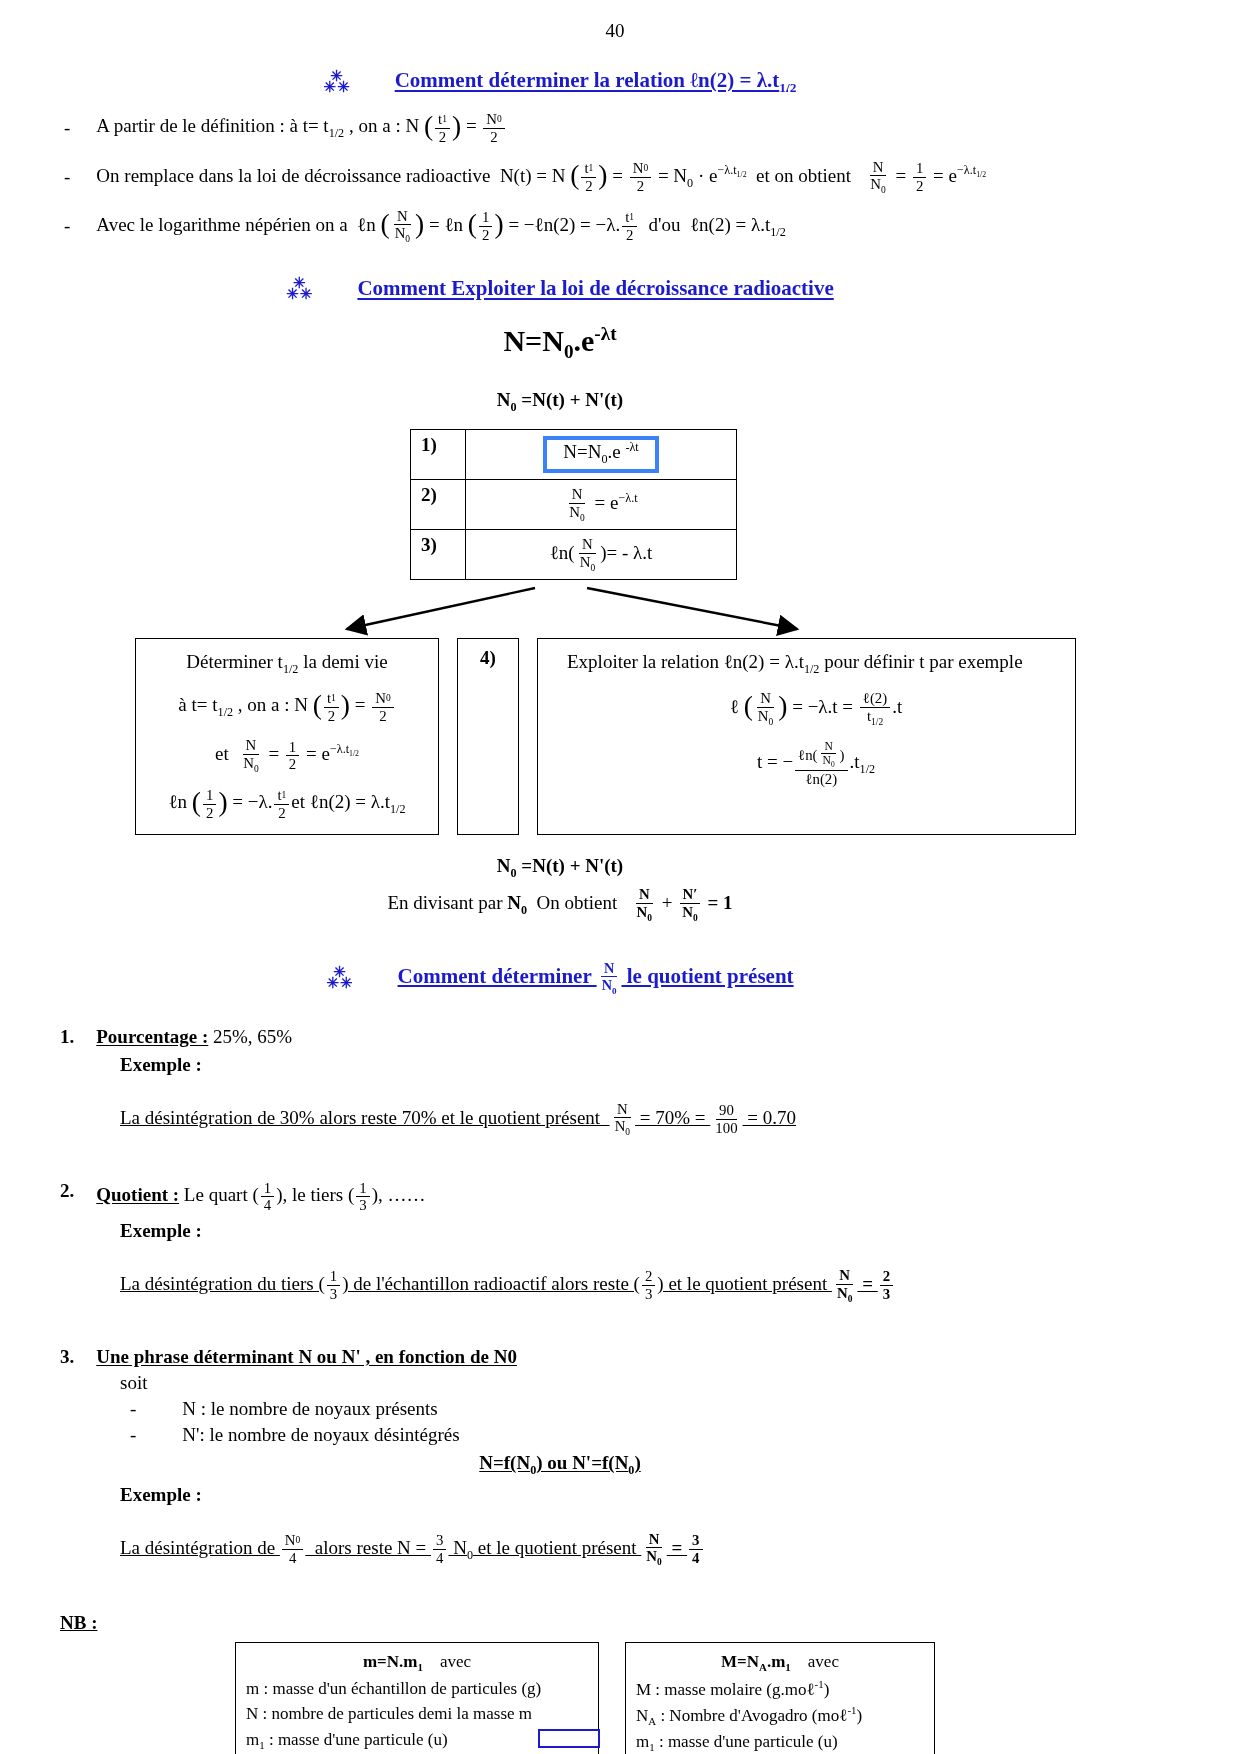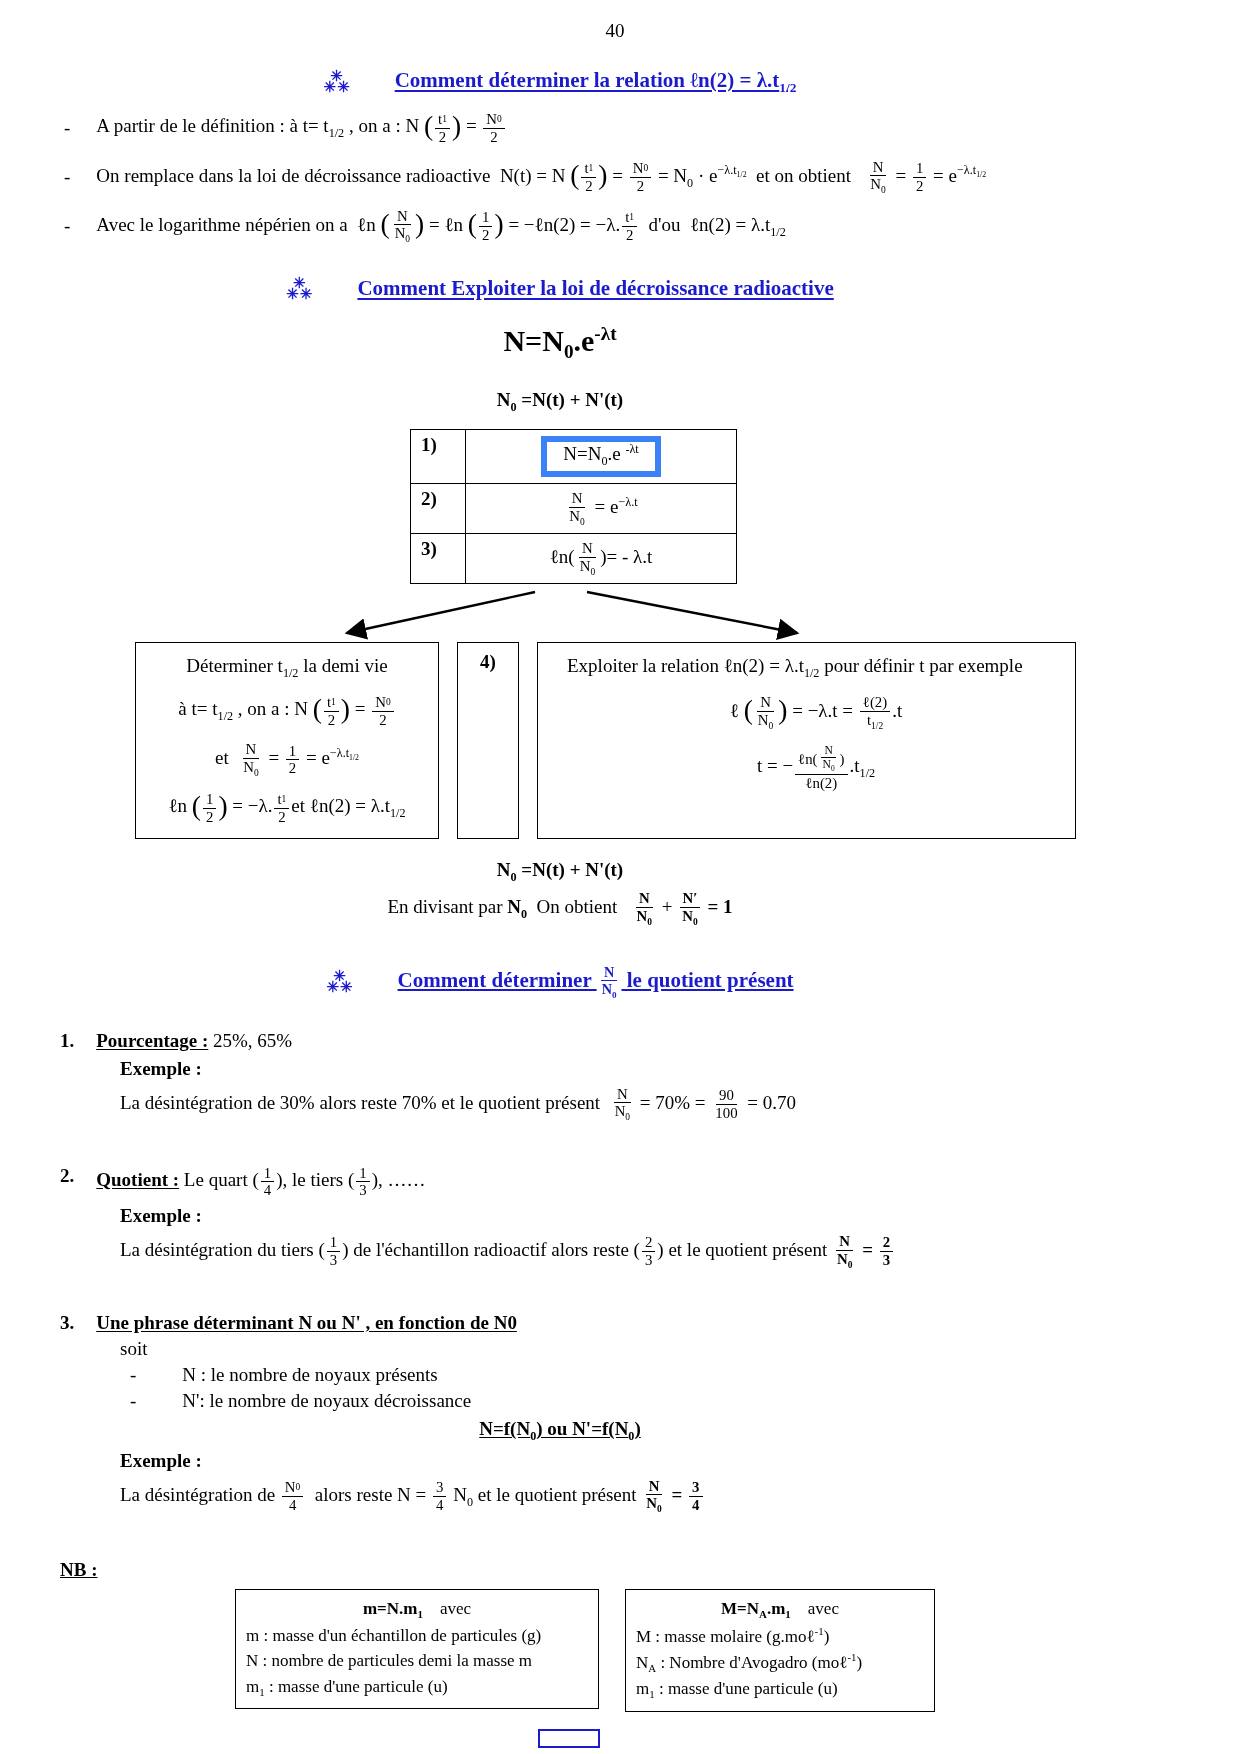--- a/index.html
+++ b/index.html
@@ -17,21 +17,21 @@
   .asterism { display:inline-flex; flex-direction:column; align-items:center; line-height:0.72;
               font-size:15px; letter-spacing:1px; font-weight:bold; }
 
   .frac { display:inline-flex; flex-direction:column; align-items:center; vertical-align:middle;
           font-size:0.78em; line-height:1.12; text-align:center; margin:0 2px; }
   .frac > .num { border-bottom:1px solid currentColor; padding:0 3px; display:inline-flex; align-items:center; justify-content:center; }
   .frac > .den { padding:0 3px; }
   .tfrac { font-size:0.68em; }
   sup { font-size:0.64em; } sub { font-size:0.64em; }
   .bigp { font-size:1.45em; font-weight:400; line-height:1; vertical-align:-0.08em; }
-  .inner-box { display:inline-block; border:6px solid #3b82f6; padding:0 16px 2px; }
+  .inner-box { display:inline-block; border:4px solid #3b82f6; padding:0 16px 2px; }
 
   .bullets { margin-top:12px; }
   .bullet { display:flex; align-items:center; gap:26px; padding-left:4px; margin-top:9px; min-height:40px; }
 
   .big-formula { font-size:30px; font-weight:bold; margin-top:22px; }
 
   .defs { display:flex; gap:32px; padding-left:118px; margin-top:20px; line-height:1.5; }
   .defs .dleft { width:392px; }
 
   .sumline { font-weight:bold; margin-top:6px; }
@@ -52,21 +52,21 @@
   .bx .ln:first-child { margin-top:0; }
   .bx.right .ctr { text-align:center; }
 
   .divline { margin-top:6px; }
 
   .items { margin-top:8px; }
   .item { margin-top:30px; }
   .item-head { display:flex; gap:22px; }
   .item-num { font-weight:bold; }
   .exemple { padding-left:60px; font-weight:bold; margin-top:6px; }
-  .item-body { padding-left:60px; margin-top:6px; }
+  .item-body { padding-left:60px; margin-top:25px;text-decoration:underline; }
   .soit { padding-left:60px; margin-top:4px; }
   .subdash { display:flex; gap:46px; padding-left:70px; margin-top:4px; }
   .ctrformula { margin-top:6px; }
 
   .nb-label { font-weight:bold; text-decoration:underline; margin-top:44px; }
   .nb-boxes { display:flex; gap:26px; margin-left:175px; margin-top:8px; align-items:flex-start; }
   .nb-box { border:1.4px solid #000; padding:6px 10px 8px; font-size:17px; line-height:1.5; }
   .nb-box .ttl { text-align:center; }
   .nb-box.m { width:342px; }
   .nb-box.M { width:288px; }
@@ -296,21 +296,21 @@
           <span class="item-num">3.</span>
           <span><b><u>Une phrase déterminant N ou N' , en fonction de N0</u></b></span>
         </div>
         <div class="soit">soit</div>
         <div class="subdash">
           <span>-</span>
           <span>N : le nombre de noyaux présents</span>
         </div>
         <div class="subdash">
           <span>-</span>
-          <span>N': le nombre de noyaux décroissance</span>
+          <span>N': le nombre de noyaux désintégrés</span>
         </div>
         <div class="center-560 ctrformula"><b><u>N=f(N<sub>0</sub>) ou N'=f(N<sub>0</sub>)</u></b></div>
         <div class="exemple">Exemple :</div>
         <div class="item-body">La désintégration de <span class="frac">
               <span class="num">N<sub>0</sub></span>
               <span class="den">4</span>
             </span> &nbsp;alors reste N = <span class="frac">
               <span class="num">3</span>
               <span class="den">4</span>
             </span> N<sub>0</sub> et le quotient présent <b><span class="frac">

